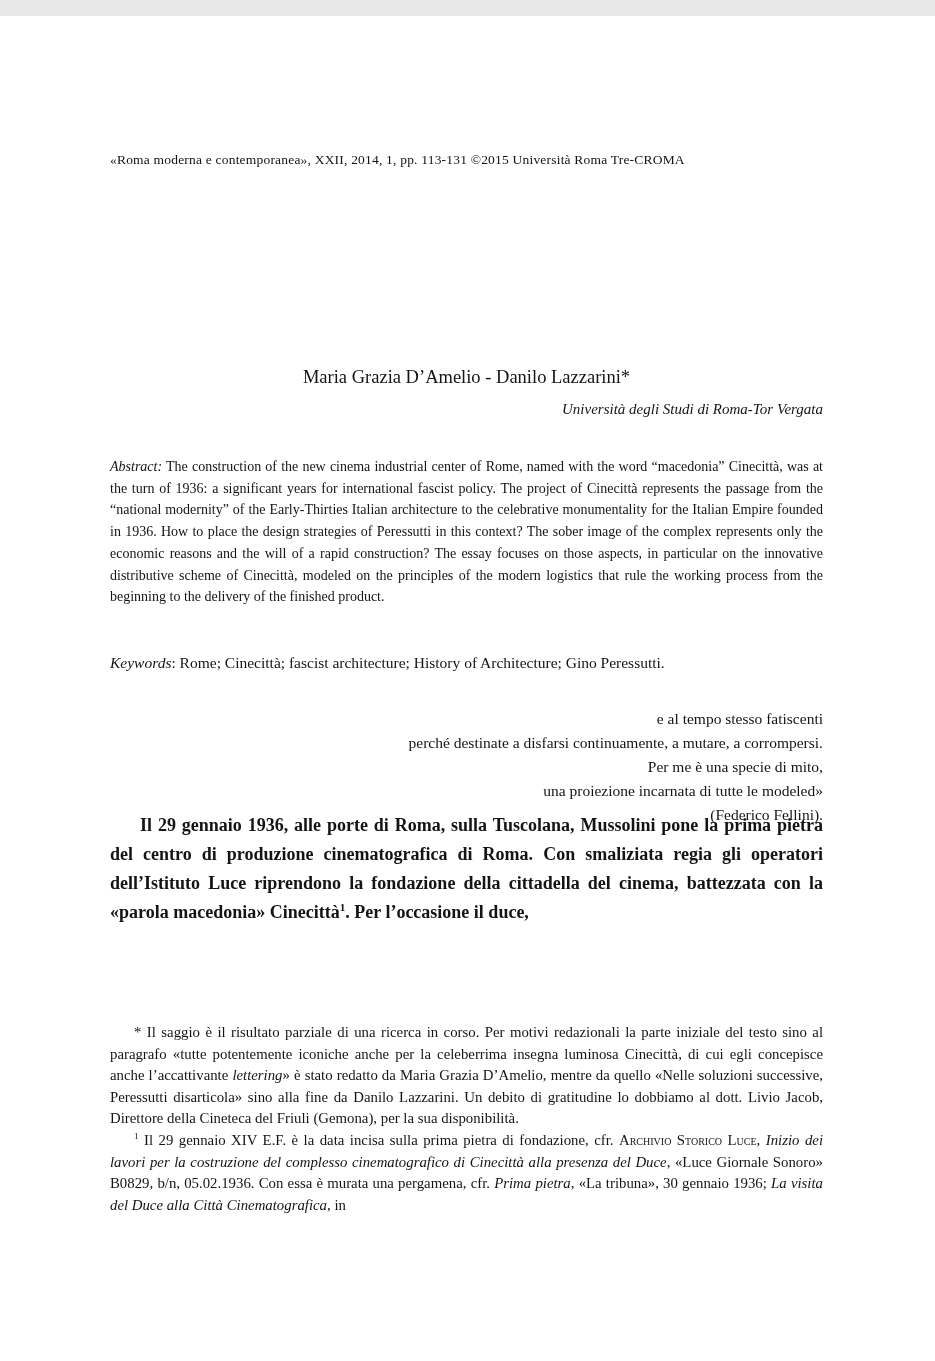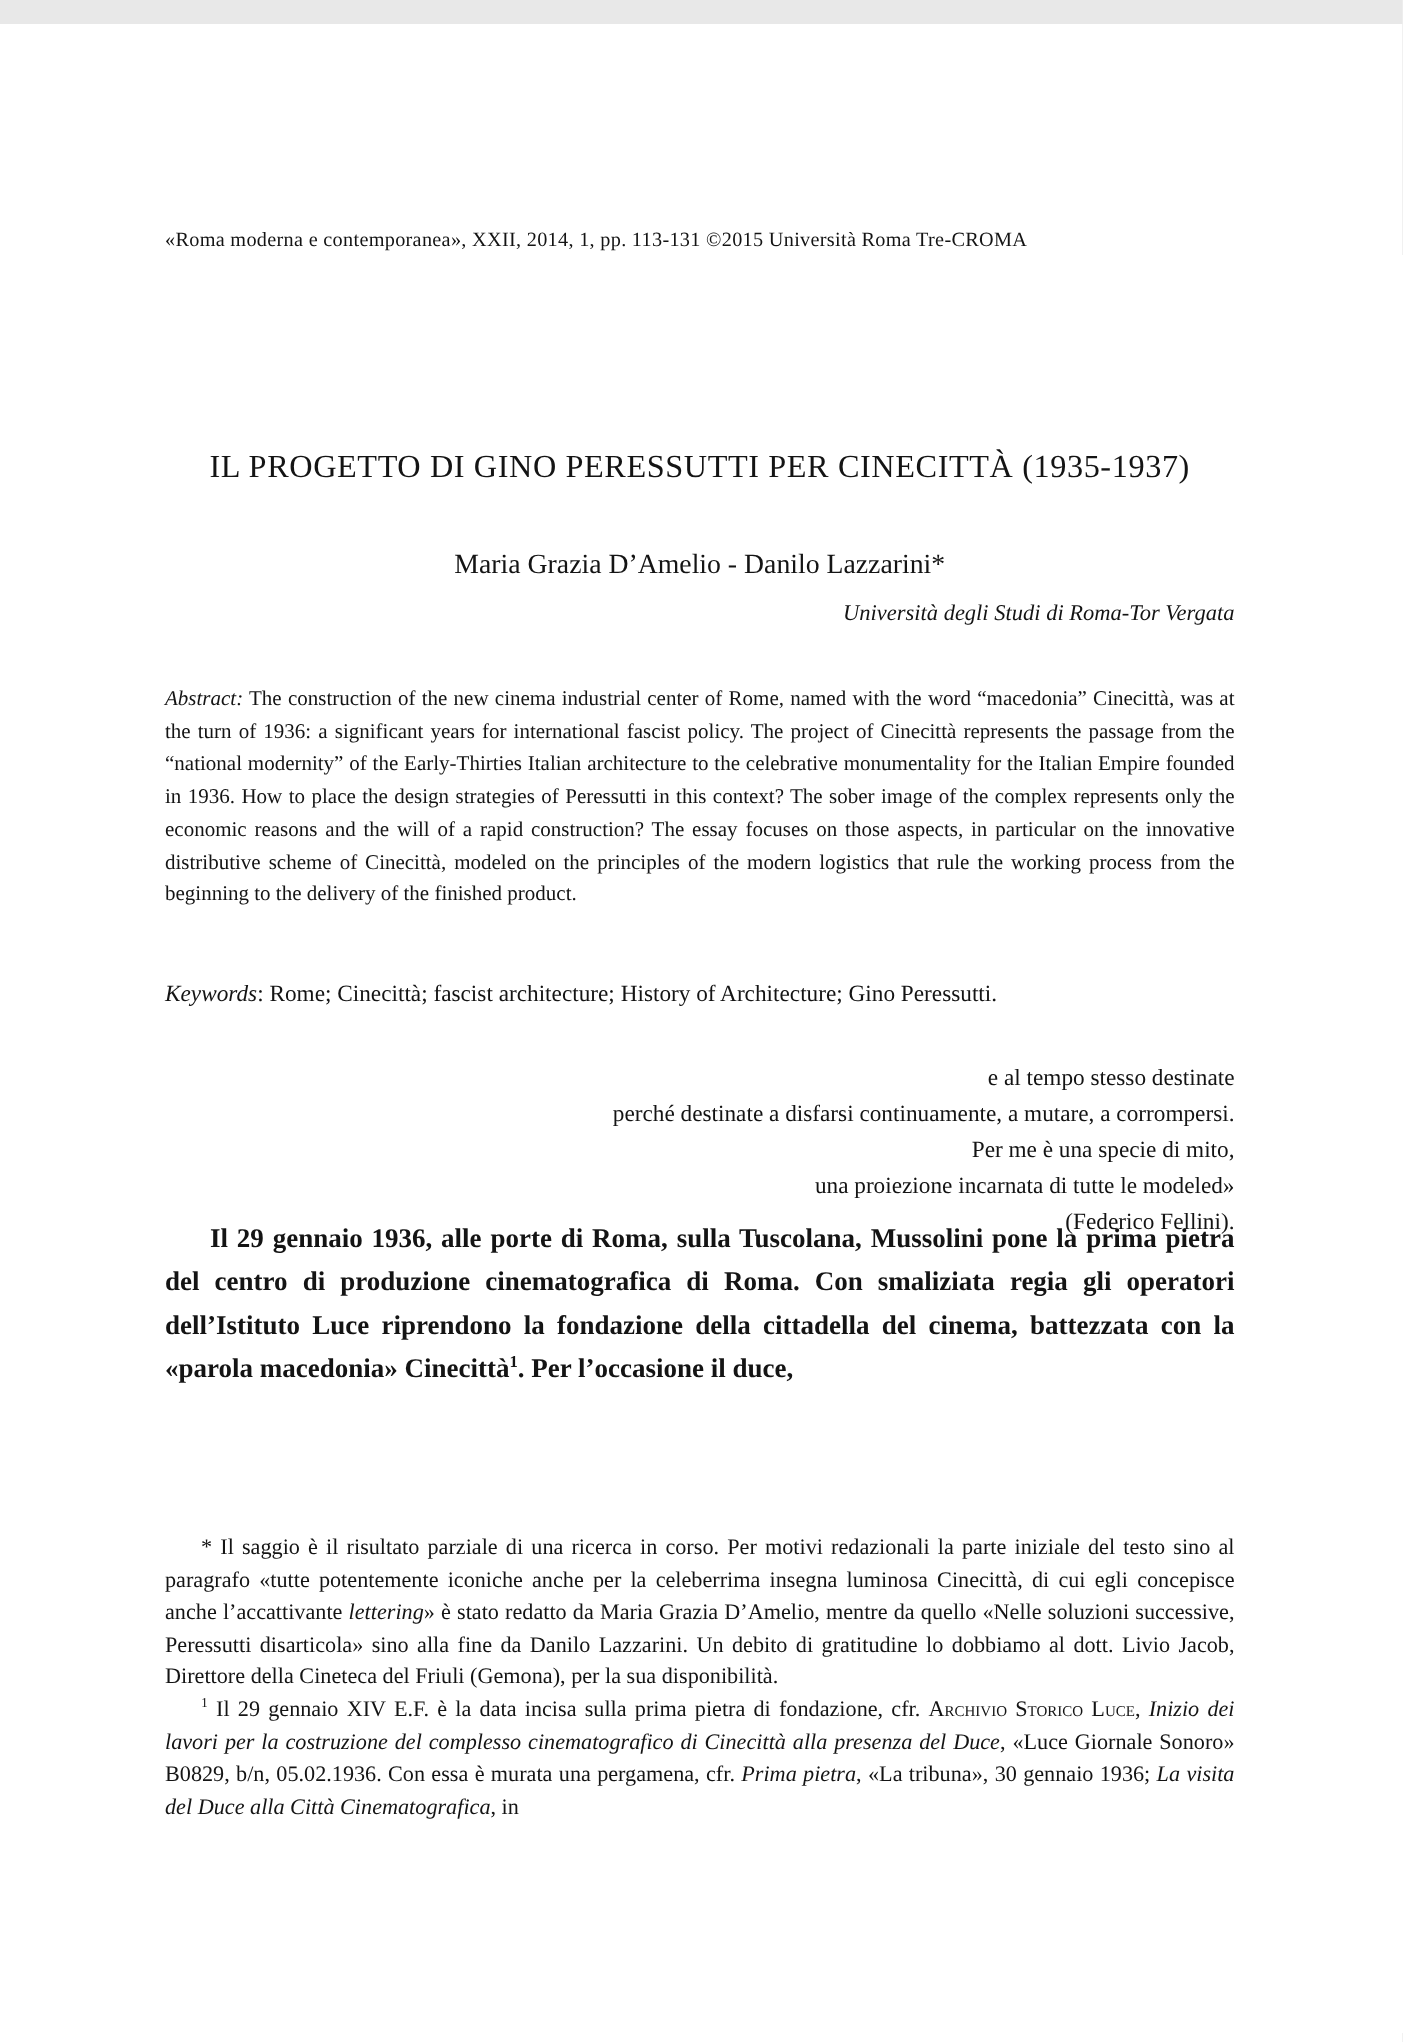--- a/index.html
+++ b/index.html
@@ -84,37 +84,36 @@
   }
 </style>
 </head>
 <body>
 
 <div class="page">
 
   <div class="block journal-header">«Roma moderna e contemporanea», XXII, 2014, 1, pp. 113-131 ©2015 Università Roma Tre-CROMA</div>
 
   <h1 class="block title-block" style="margin:0; font-weight:normal;">
-    <span class="title-line">IL PROGETTO DI GINO PERESSUTTI PER CINECITTÀ (1935-1937)</span>
   </h1>
 
   <div class="block authors-line">Maria Grazia D’Amelio - Danilo Lazzarini*</div>
 
   <div class="block affiliation-line">Università degli Studi di Roma-Tor Vergata</div>
 
   <div class="block abstract-par">
     <span class="italic">Abstract:</span><span> The construction of the new cinema industrial center of Rome, named with the word “macedonia” Cinecittà, was at the turn of 1936: a significant years for international fascist policy. The project of Cinecittà represents the passage from the “national modernity” of the Early-Thirties Italian architecture to the celebrative monumentality for the Italian Empire founded in 1936. How to place the design strategies of Peressutti in this context? The sober image of the complex represents only the economic reasons and the will of a rapid construction?  The essay focuses on those aspects, in particular on the innovative distributive scheme of Cinecittà, modeled on the principles of the modern logistics that rule the working process from the beginning to the delivery of the finished product.</span>
   </div>
 
   <div class="block keywords-line">
     <span class="italic">Keywords</span><span>: Rome; Cinecittà; fascist architecture; History of Architecture; Gino Peressutti.</span>
   </div>
 
   <div class="block epigraph">
-    <span class="epigraph-line">e al tempo stesso destinate</span>
+    <span class="epigraph-line">e al tempo stesso fatiscenti</span>
     <span class="epigraph-line">perché destinate a disfarsi continuamente, a mutare, a corrompersi.</span>
     <span class="epigraph-line">Per me è una specie di mito,</span>
     <span class="epigraph-line">una proiezione incarnata di tutte le modeled»</span>
     <span class="epigraph-line">(Federico Fellini).</span>
   </div>
 
   <div class="block body-par">
     <span>Il 29 gennaio 1936, alle porte di Roma, sulla Tuscolana, Mussolini pone la prima pietra del centro di produzione cinematografica di Roma. Con smaliziata regia gli operatori dell’Istituto Luce riprendono la fondazione della cittadella del cinema, battezzata con la «parola macedonia» Cinecittà</span><sup class="note-ref">1</sup><span>. Per l’occasione il duce,</span>
   </div>
 

